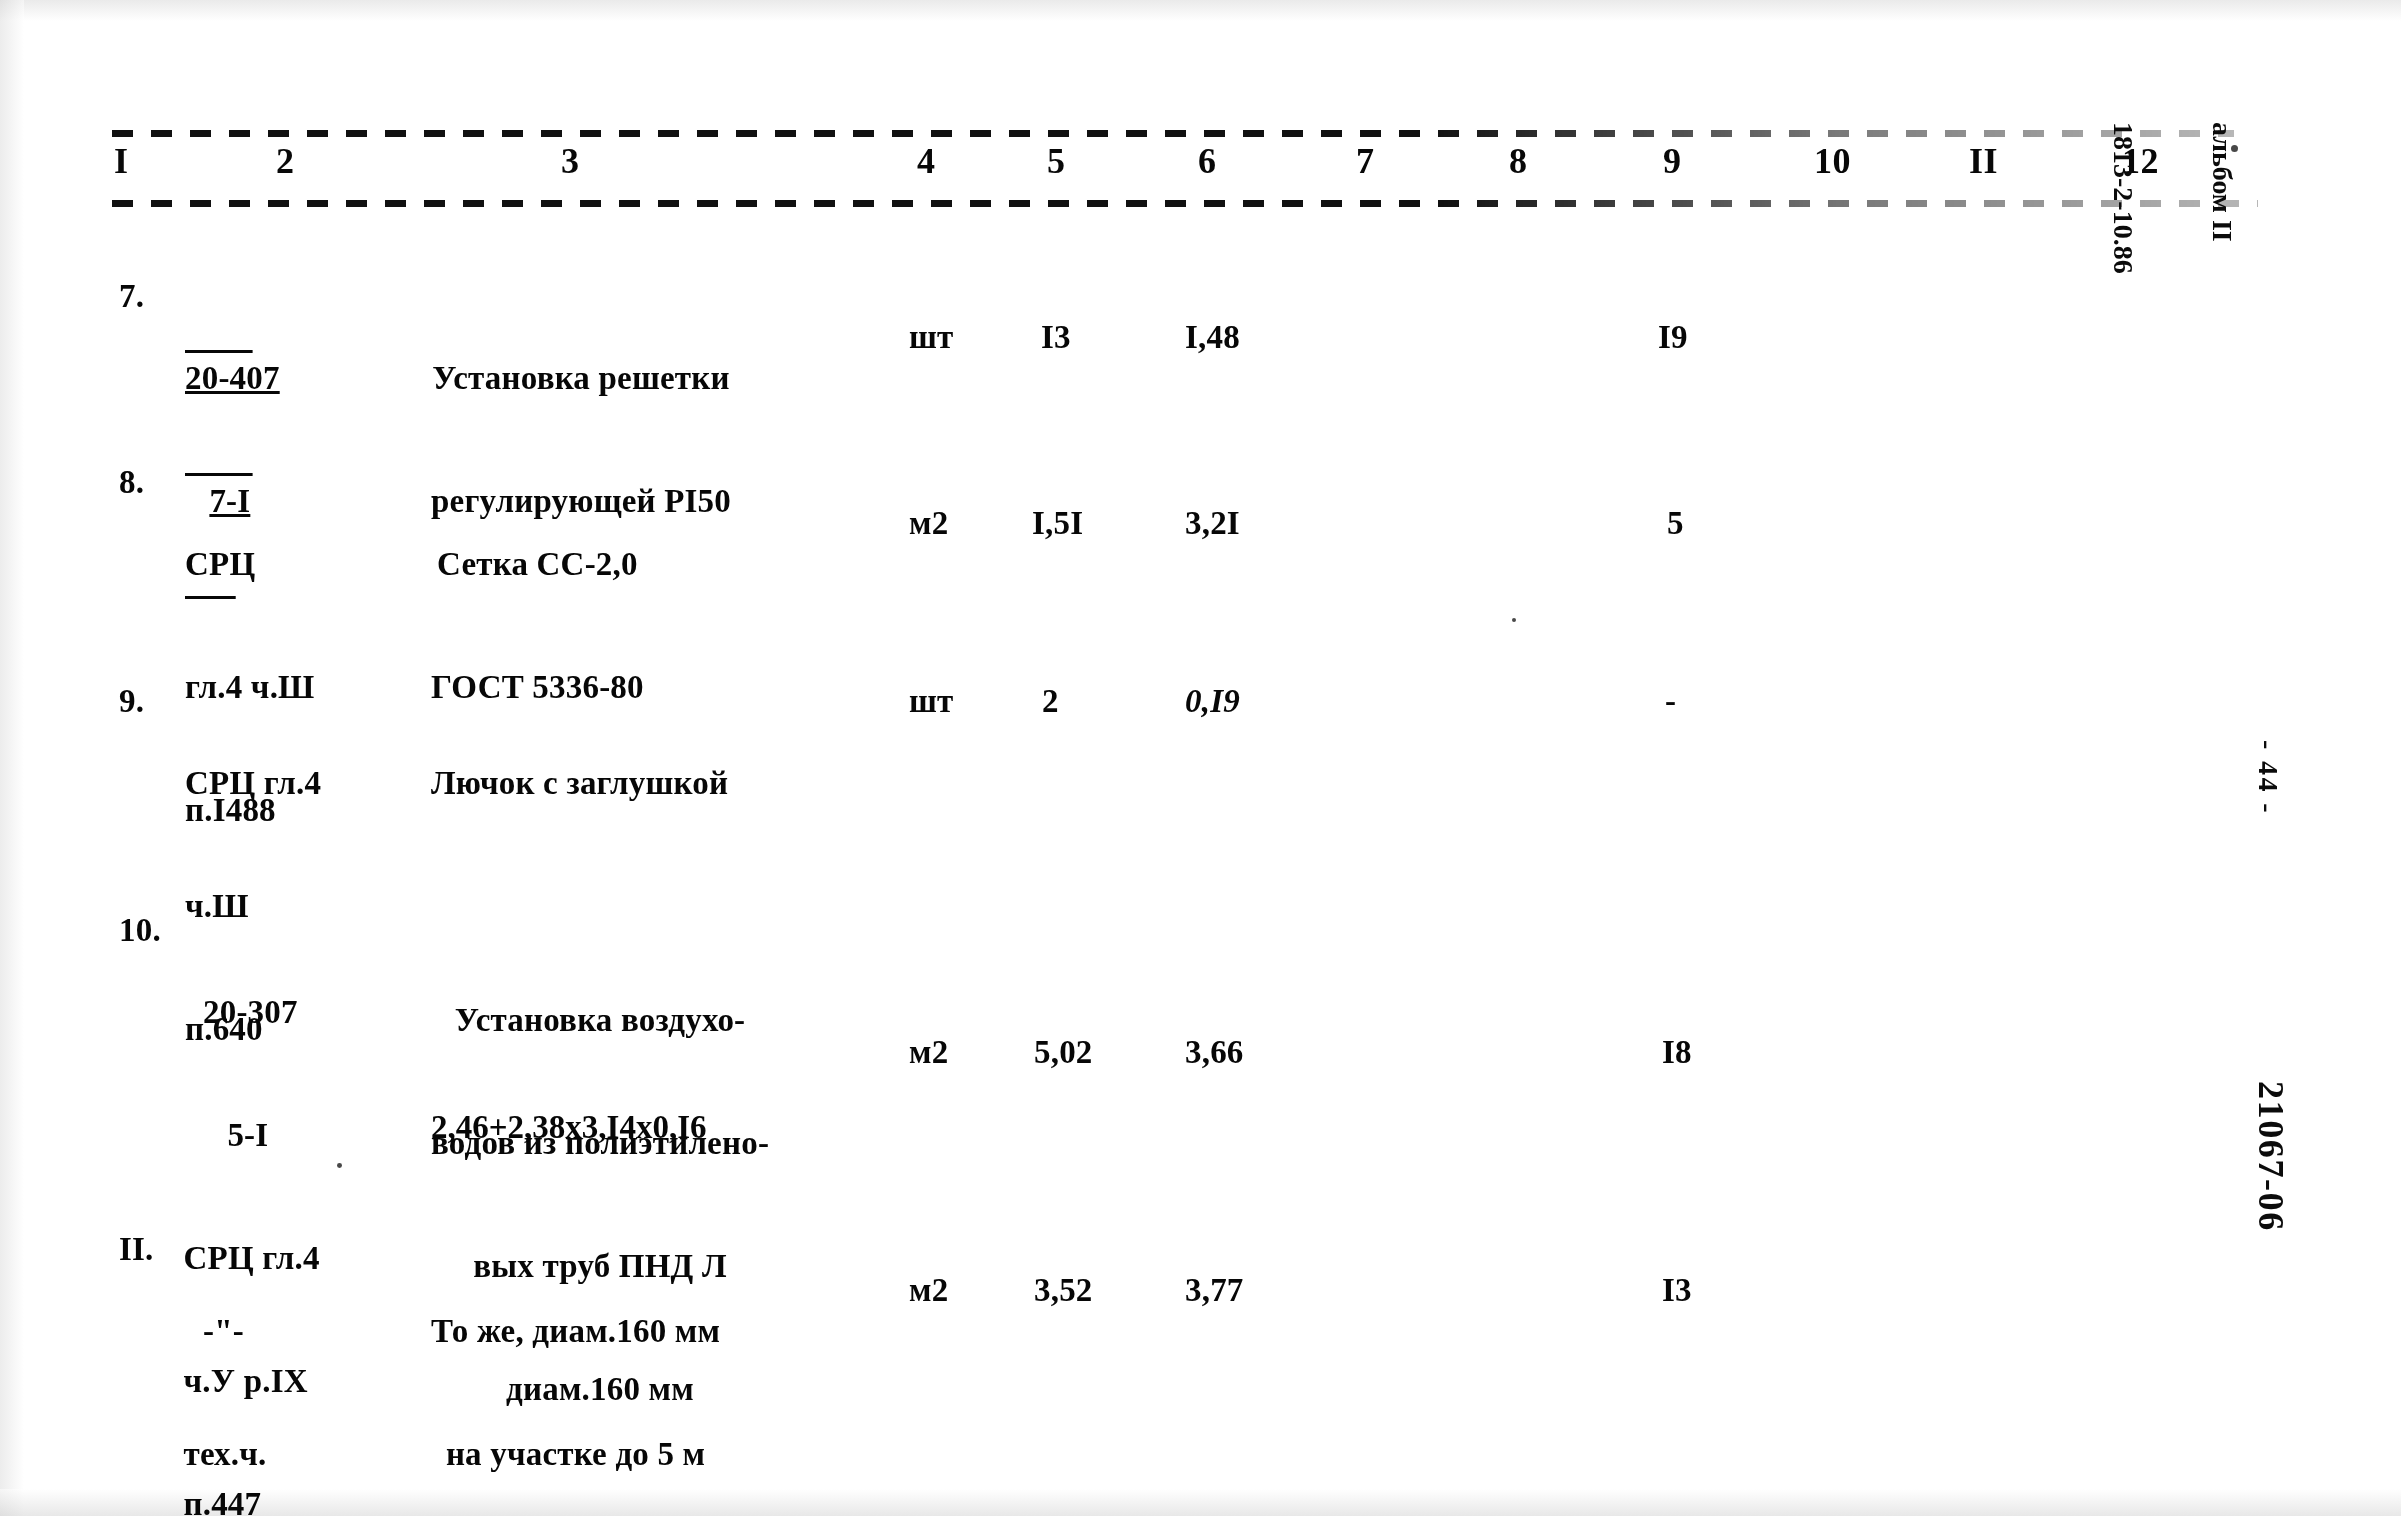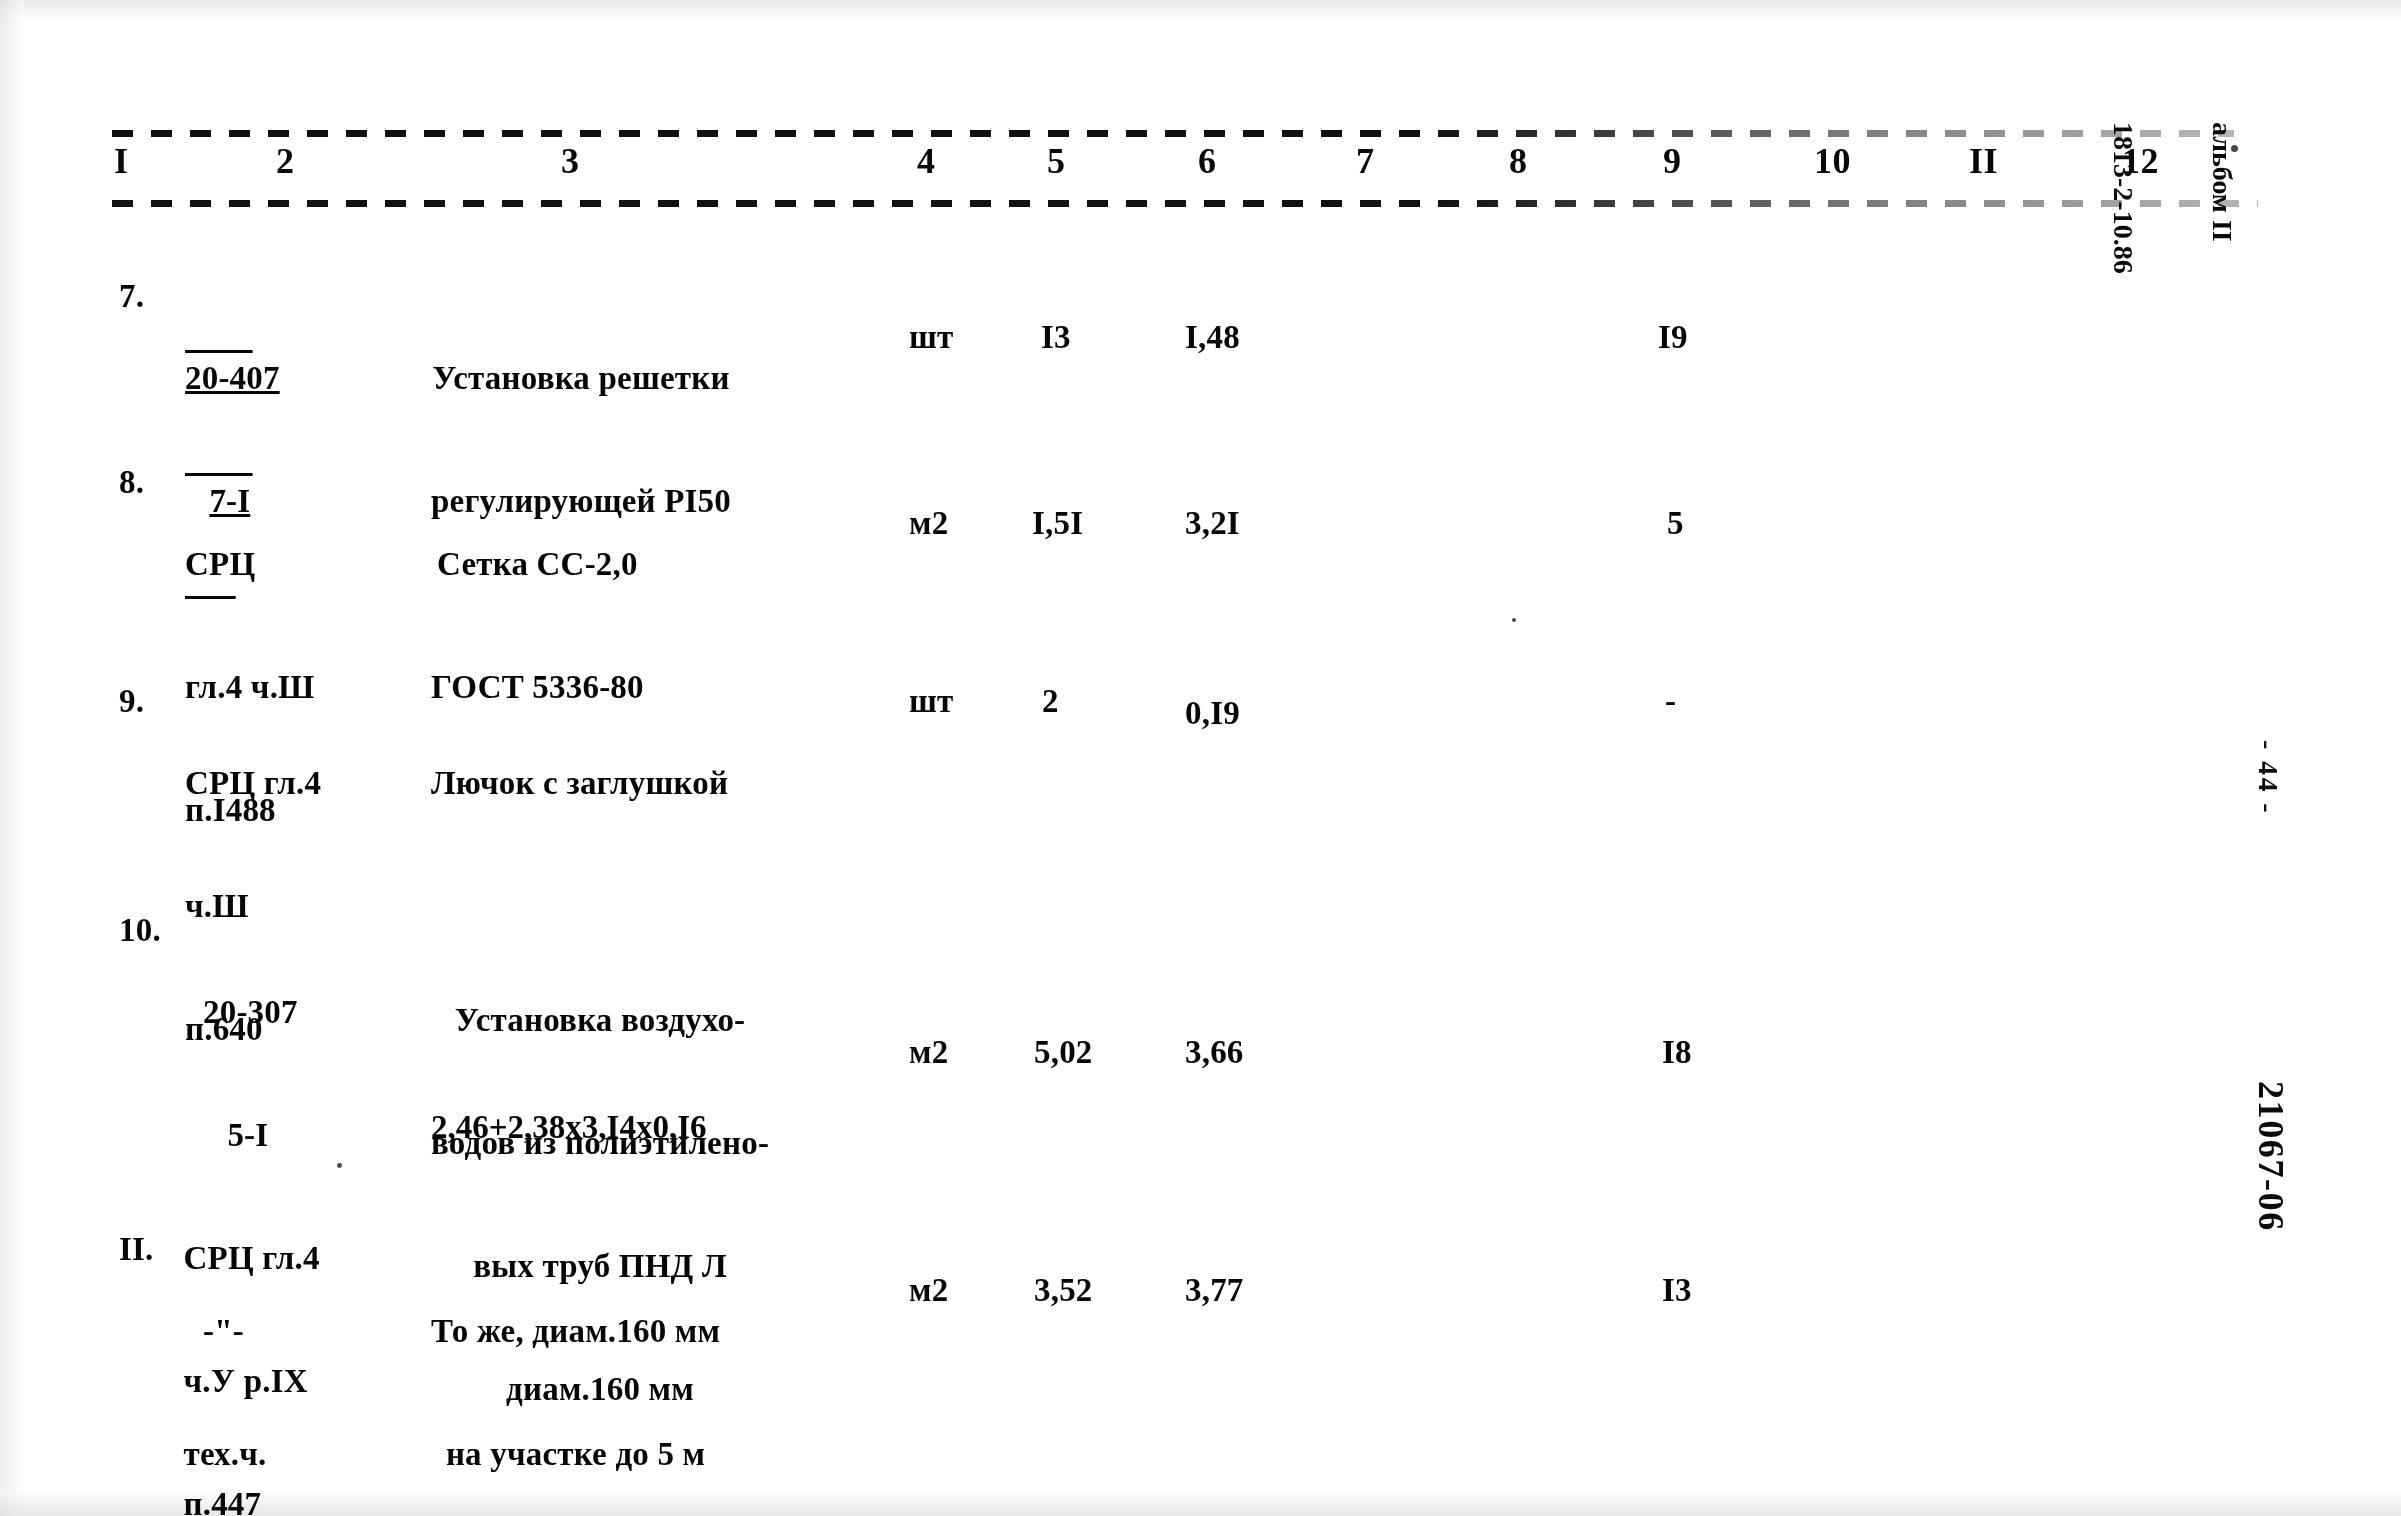--- a/index.html
+++ b/index.html
@@ -231,21 +231,21 @@
       <div class="cell c1" style="left:185px; top:0;">
         <span class="sub">СРЦ гл.4</span>
         <span class="sub">ч.Ш</span>
         <span class="sub">п.640</span>
       </div>
       <div class="cell c3" style="left:431px; top:0;">
         <span class="sub">Лючок с заглушкой</span>
       </div>
       <div class="cell num" style="left:909px; top:0;">шт</div>
       <div class="cell num" style="left:1042px; top:0;">2</div>
-      <div class="cell num" style="left:1185px; top:12px;">0,I9</div>
+      <div class="cell num" style="left:1185px; top:0;font-style:italic;">0,I9</div>
       <div class="cell num" style="left:1665px; top:0;">-</div>
     </div>
 
     <div class="row" style="top:910px;">
       <div class="cell c1" style="left:119px; top:0;">10.</div>
       <div class="cell c1" style="left:203px; top:0;">
         <span class="sub">20-307</span>
         <span class="sub indent2">5-I</span>
         <span class="sub" style="margin-left:-19.5px;">СРЦ гл.4</span>
         <span class="sub" style="margin-left:-19.5px;">ч.У р.IX</span>

